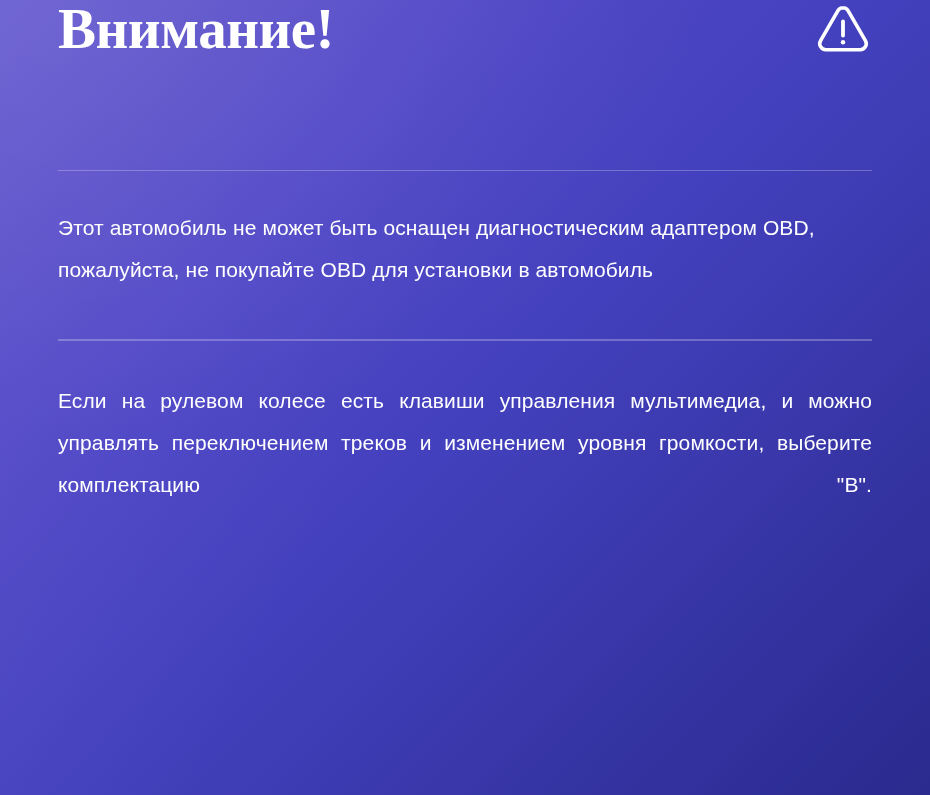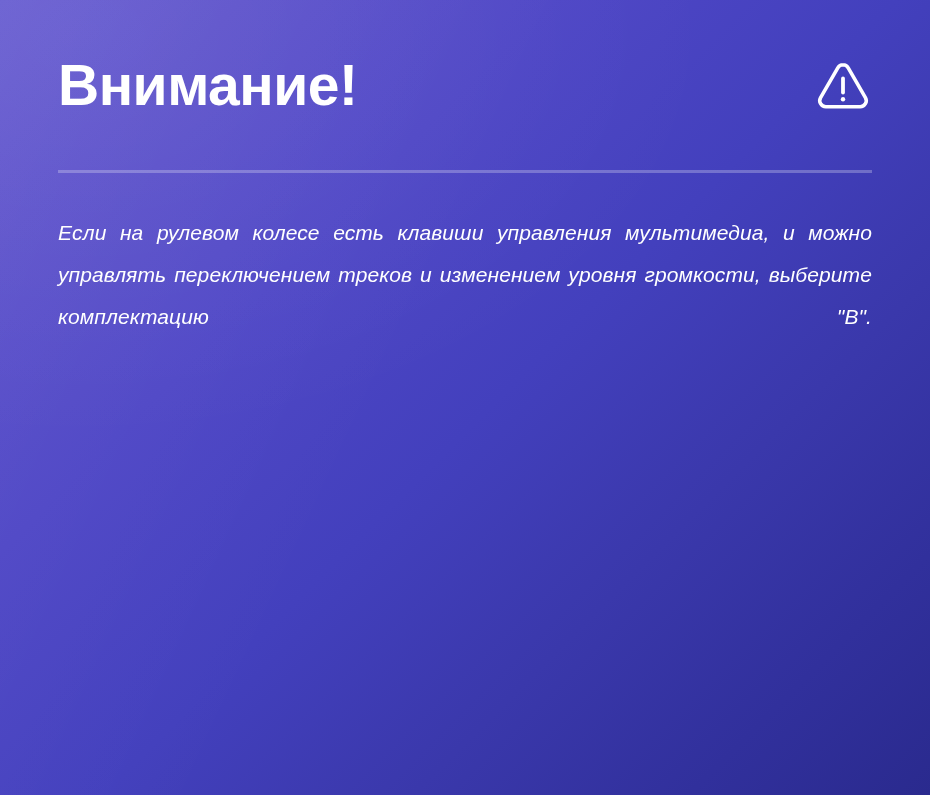--- a/index.html
+++ b/index.html
@@ -45,24 +45,25 @@
 
   .card-inner {
     position: relative;
     z-index: 2;
     padding: 0 58px;
   }
 
   
   .notice-header {
     display: flex;
-    align-items: center;
+    align-items: flex-start;
     justify-content: space-between;
     height: 170px;
     box-sizing: border-box;
+    font-family: Liberation Serif, serif;
   }
 
   .notice-title {
     margin: 0;
     color: #ffffff;
     font-size: 57px;
     font-weight: bold;
     letter-spacing: -0.5px;
     line-height: 1;
     white-space: nowrap;
@@ -105,21 +106,20 @@
     padding-top: 36px;
     padding-bottom: 48px;
   }
   .block-trim-a {
     padding-top: 37px;
     padding-bottom: 44px;
   }
   .block-trim-b {
     padding-top: 39px;
     padding-bottom: 40px;
-    font-style: italic;
   }
 
   
   .justified {
     text-align: justify;
     text-align-last: left;
   }
   .justified::after {
     content: "";
     display: inline-block;
@@ -150,20 +150,23 @@
           <line x1="28" y1="21.5" x2="28" y2="35.5" stroke="#ffffff" stroke-width="3.8" stroke-linecap="round"></line>
           <circle cx="28" cy="42.3" r="2.2" fill="#ffffff"></circle>
         </svg>
       </span>
     </div>
 
     <hr class="divider">
 
     <div class="notice-body">
 
+      <div class="notice-block block-obd">
+        <p>Этот автомобиль не может быть оснащен диагностическим адаптером OBD, пожалуйста, не покупайте OBD для установки в автомобиль</p>
+      </div>
 
       <hr class="divider">
 
 
       <hr class="divider">
 
       <div class="notice-block block-trim-b">
         <p class="justified">Если на рулевом колесе есть клавиши управления мультимедиа, и можно управлять переключением треков и изменением уровня громкости, выберите комплектацию "B".</p>
       </div>
 

